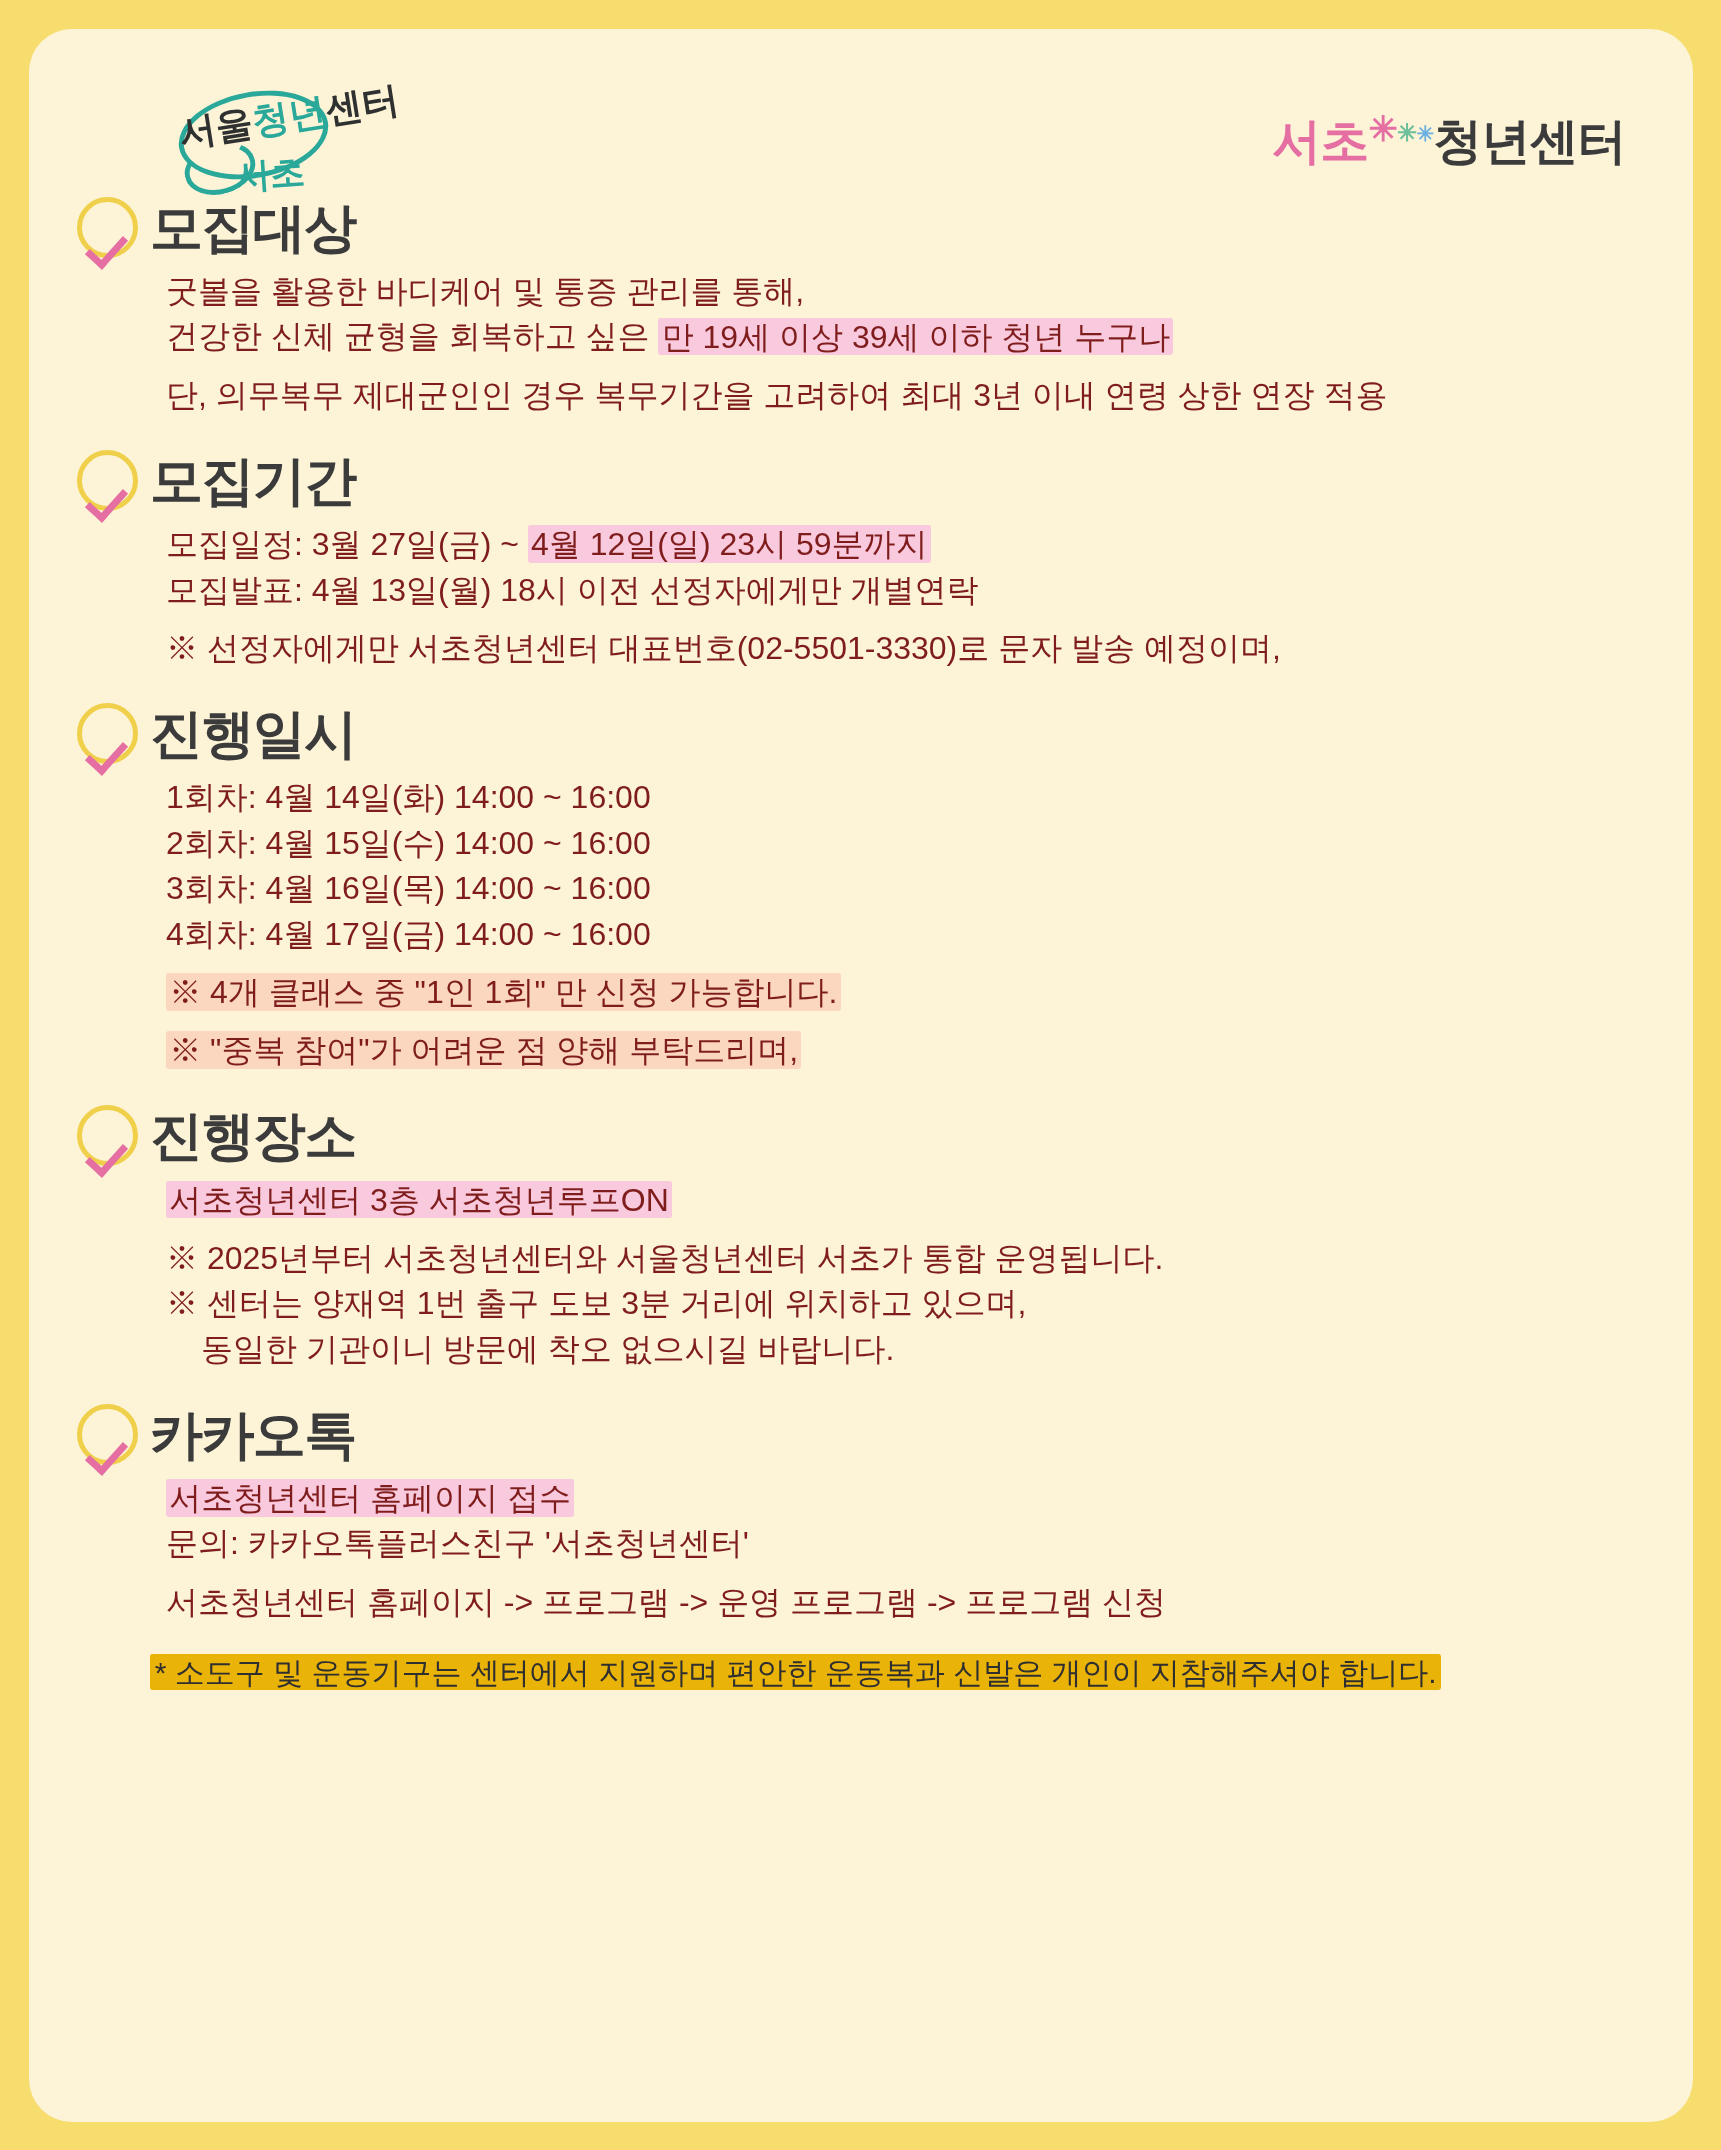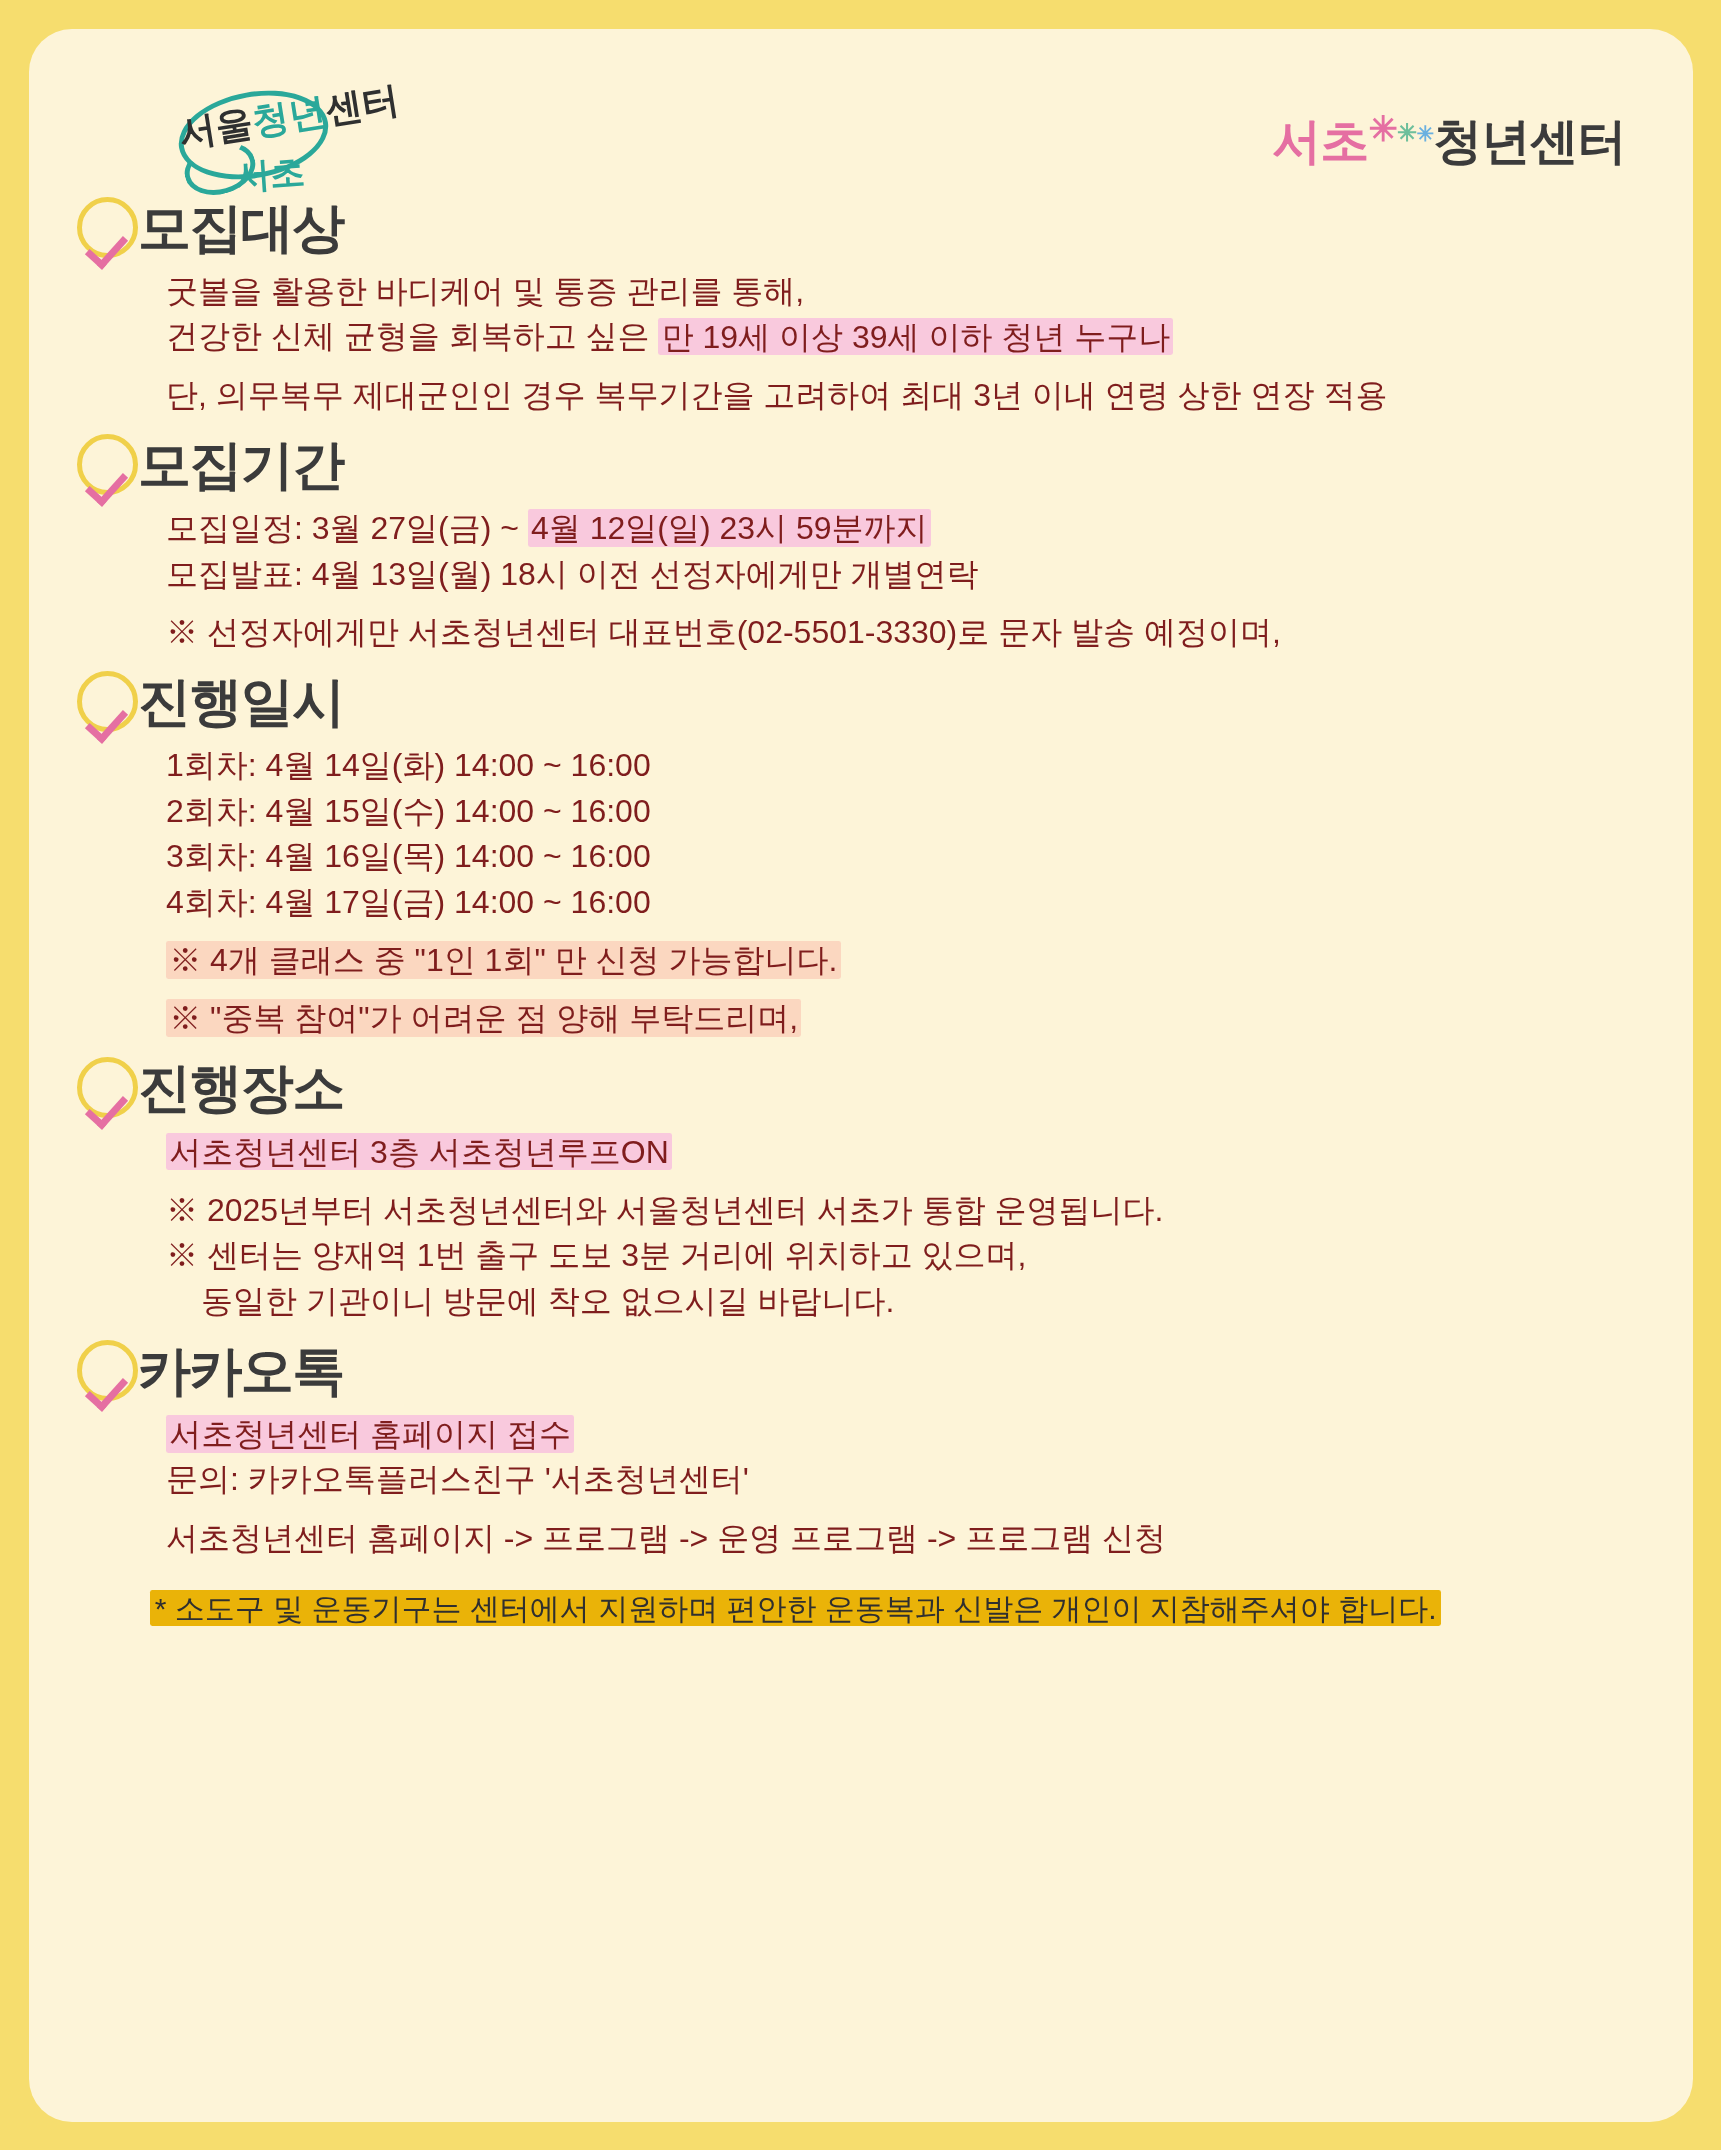--- a/index.html
+++ b/index.html
@@ -105,21 +105,21 @@
   .logo-right .star3 {
     color: #6ab0e0;
     font-size: 21px;
     vertical-align: super;
   }
   
   .section { margin-top: 11px; }
   .sec-head {
     display: flex;
     align-items: center;
-    gap: 0;
+    gap: 12px;
     margin-bottom: 11px;
   }
   .check {
     position: relative;
     width: 61px;
     height: 61px;
     border: 5.6px solid #f0d04a;
     border-radius: 50%;
     flex: 0 0 auto;
   }
@@ -142,21 +142,21 @@
     line-height: 1;
   }
   .body-block {
     margin-left: 89px;
     font-size: 32px;
     color: #7f1d1d;
     line-height: 1.42;
   }
   .body-block .line { white-space: nowrap; }
   .gap-sm { margin-top: 12.8px; }
-  .gap-md { margin-top: 16px; }
+  .gap-md { margin-top: 32px; }
   .hl-pink {
     background: #f9c9dd;
     padding: 0.8px 3.2px;
     border-radius: 2.4px;
   }
   .hl-peach {
     background: #fbd7c0;
     padding: 0.8px 3.2px;
     border-radius: 2.4px;
   }

